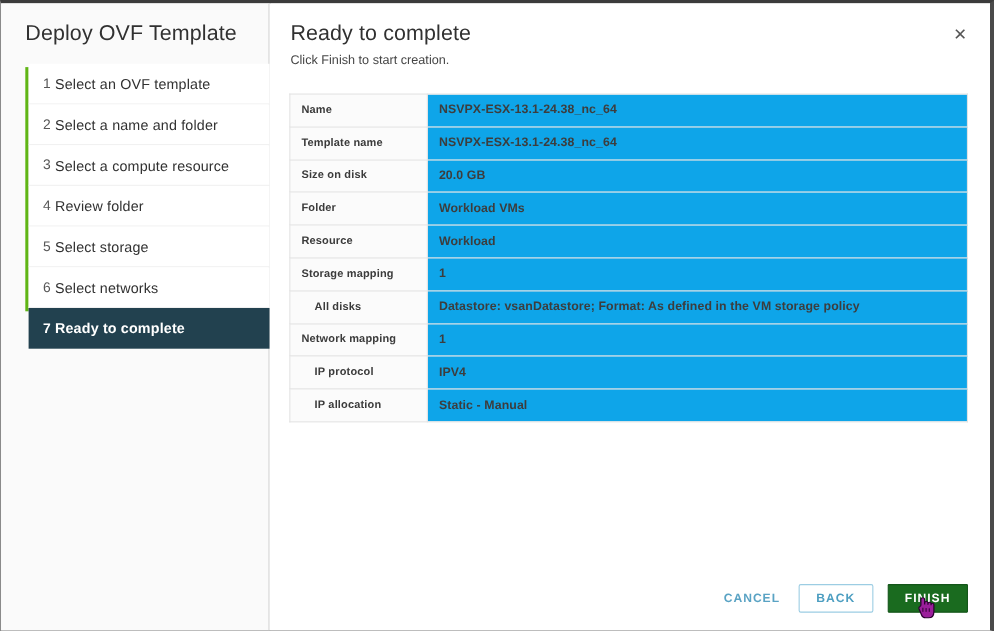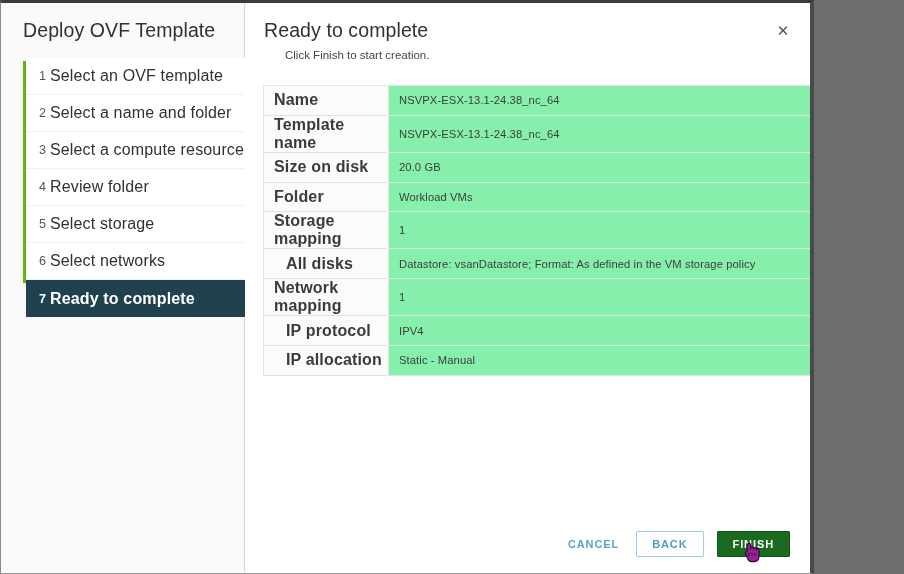--- a/index.html
+++ b/index.html
@@ -12,21 +12,21 @@
     height: 574px;
     overflow: hidden;
     font-family: "Liberation Sans", sans-serif;
     -webkit-font-smoothing: antialiased;
   }
 
   
   #window {
     position: absolute;
     left: 0; top: 0;
-    width: 814px; height: 574px;
+    width: 904px; height: 574px;
     box-sizing: border-box;
     border-top: 3px solid #3b3b3b;
     border-right: 4px solid #4a4a4a;
     border-left: 1px solid #8a8a8a;
     border-bottom: 1px solid #9a9a9a;
     background: #ffffff;
     overflow: hidden;
   }
 
   
@@ -78,21 +78,21 @@
   .step:nth-child(odd) { }
   .step .num {
     width: 24px;
     text-align: left;
     padding-left: 13px;
     font-size: 12.6px;
     color: #565656;
     box-sizing: border-box;
   }
   .step .lbl {
-    font-size: 16px;
+    font-size: 13px;
     color: #313131;
     letter-spacing: 0.15px;
   }
   .step.selected {
     background: #22414f;
     border-bottom: none;
   }
   .step.selected .num,
   .step.selected .lbl {
     color: #ffffff;
@@ -116,21 +116,20 @@
     font-weight: 400;
     color: #313131;
     letter-spacing: 0.1px;
   }
   #page-subtitle {
     position: absolute;
     left: 18px;
     top: 46px;
     font-size: 11.5px;
     color: #464646;
-    margin-left: 21px;
   }
   #close-btn {
     position: absolute;
     right: 16px;
     top: 17px;
     width: 22px;
     height: 22px;
     display: flex;
     align-items: center;
     justify-content: center;
@@ -148,38 +147,38 @@
     top: 82px;
     width: 617px;
     border-collapse: collapse;
     table-layout: fixed;
   }
   #summary-table tr { height: 29.8px; }
   #summary-table td {
     border: 1px solid #e3e3e3;
     padding: 0 0 0 10px;
     vertical-align: middle;
-    font-size: 16px;
+    font-size: 10px;
     color: #404040;
     height: 29.8px;
     box-sizing: border-box;
   }
   #summary-table td.k {
     width: 125px;
     background: #fbfbfb;
     font-weight: bold;
     color: #3b3b3b;
     letter-spacing: 0.15px;
   }
   #summary-table tr.sub td.k {
     padding-left: 22px;
   }
   #summary-table td.v {
-    background: #86efac;
-    font-weight: normal;
+    background: #0ea5e9;
+    font-weight: bold;
     color: #3d3d3d;
     font-size: 11.2px;
     letter-spacing: 0.1px;
   }
 
   
   #footer {
     position: absolute;
     right: 20px;
     bottom: 16px;
@@ -290,20 +289,24 @@
           <td class="k">Template name</td>
           <td class="v">NSVPX-ESX-13.1-24.38_nc_64</td>
         </tr>
         <tr>
           <td class="k">Size on disk</td>
           <td class="v">20.0 GB</td>
         </tr>
         <tr>
           <td class="k">Folder</td>
           <td class="v">Workload VMs</td>
+        </tr>
+        <tr>
+          <td class="k">Resource</td>
+          <td class="v">Workload</td>
         </tr>
         <tr>
           <td class="k">Storage mapping</td>
           <td class="v">1</td>
         </tr>
         <tr class="sub">
           <td class="k">All disks</td>
           <td class="v">Datastore: vsanDatastore; Format: As defined in the VM storage policy</td>
         </tr>
         <tr>

